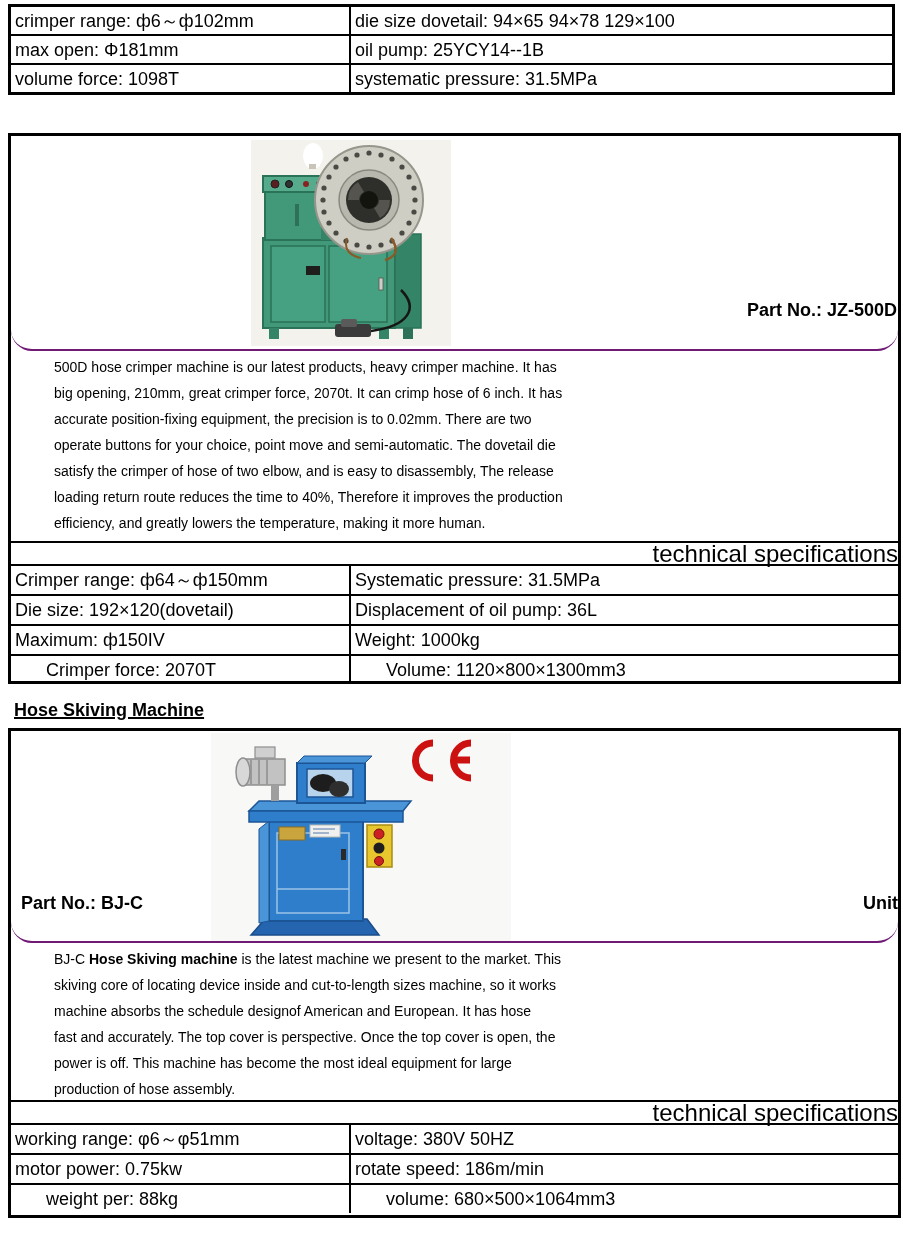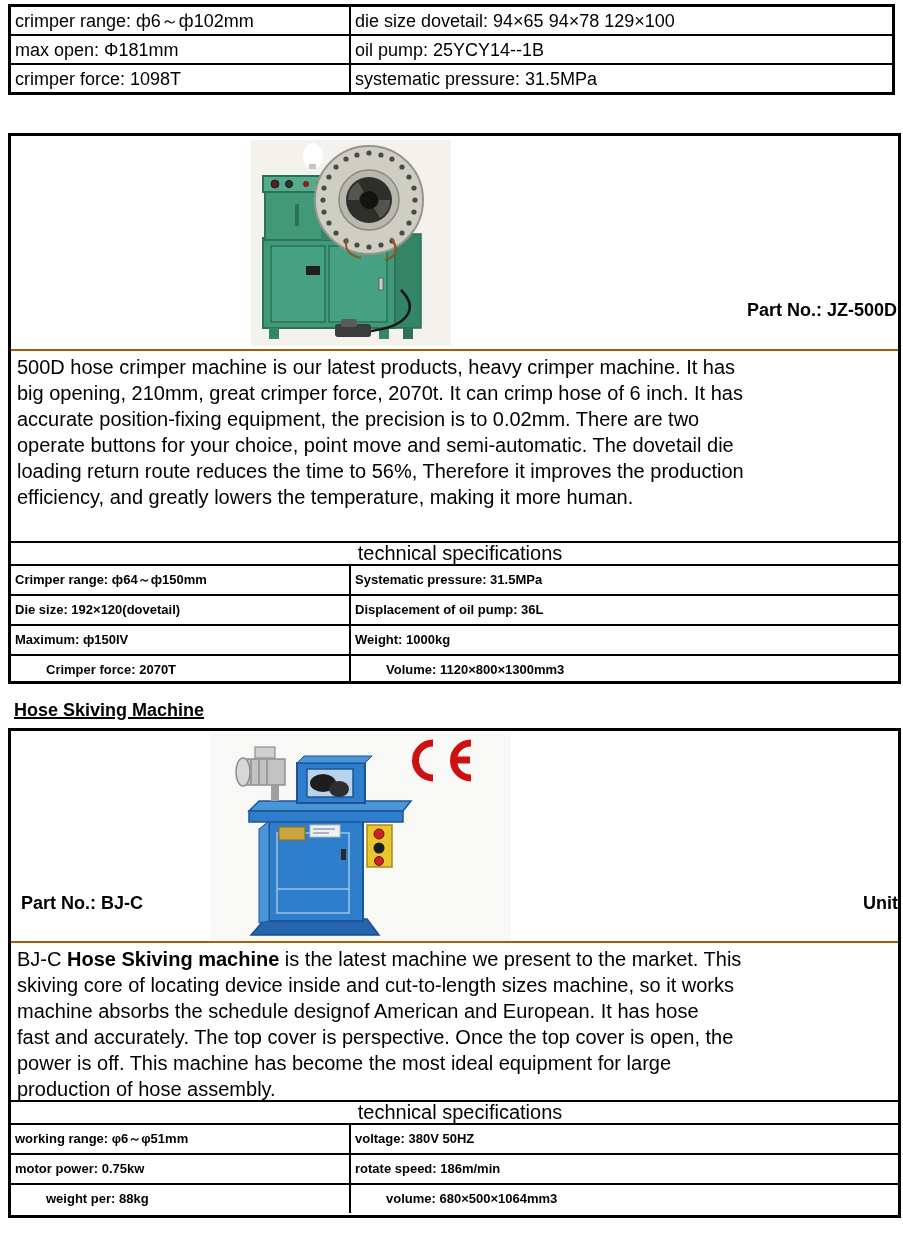--- a/index.html
+++ b/index.html
@@ -14,40 +14,40 @@
     padding:2px 4px;height:23px;white-space:nowrap;overflow:hidden;
     vertical-align:middle;
   }
   table.spec td.c1{width:330px;}
   .top-table{position:absolute;left:8px;top:4px;}
   .top-table table.spec{border:3px solid #000;}
   
   .pbox{position:absolute;left:8px;width:887px;border:3px solid #000;background:#fff;}
   .box-jz{top:133px;height:545px;}
   .box-bj{top:728px;height:484px;}
-  .photo-area{position:relative;border-bottom:2px solid #a16207;overflow:hidden;}
+  .photo-area{position:relative;border-bottom:2px solid #701a75;overflow:hidden;border-radius:21px;}
   .box-jz .photo-area{height:213px;}
   .box-bj .photo-area{height:210px;}
   .partno{position:absolute;font-size:18px;font-weight:bold;white-space:nowrap;}
   .partno-jz{right:1px;top:164px;}
   .partno-bj{left:10px;top:162px;}
   .unit-label{position:absolute;right:0px;top:162px;font-size:18px;font-weight:bold;}
   .desc{padding:3px 6px 0 6px;}
   .box-jz .desc{height:187px;}
   .box-bj .desc{height:154px;}
-  .desc-line{font-size:20px;line-height:26px;white-space:nowrap;overflow:hidden;}
+  .desc-line{font-size:14px;line-height:26px;white-space:nowrap;overflow:hidden;margin-left:37px;}
   .tech-head{
     border-top:2px solid #000;border-bottom:2px solid #000;
-    text-align:center;font-size:20px;height:21px;line-height:21px;padding-left:11px;
+    text-align:right;font-size:24px;height:21px;line-height:21px;padding-left:11px;
   }
   table.inner-spec{border-collapse:collapse;width:100%;table-layout:fixed;}
   table.inner-spec td{
     border:2px solid #000;border-bottom:2px solid #000;
-    font-size:13px;line-height:22px;padding:2px 4px;height:24px;
-    white-space:nowrap;overflow:hidden;vertical-align:middle;font-weight:bold;
+    font-size:18px;line-height:22px;padding:2px 4px;height:24px;
+    white-space:nowrap;overflow:hidden;vertical-align:middle;
   }
   table.inner-spec tr td:first-child{border-left:none;width:330px;}
   table.inner-spec tr td:last-child{border-right:none;}
   table.inner-spec tr:first-child td{border-top:none;}
   table.inner-spec tr:last-child td{border-bottom:none;padding-left:35px;}
   
   .section-heading{
     position:absolute;left:14px;top:700px;font-size:18px;font-weight:bold;
     text-decoration:underline;text-decoration-thickness:2px;
   }
@@ -65,21 +65,21 @@
       <tbody>
         <tr>
           <td class="c1">crimper range: ф6～ф102mm</td>
           <td>die size dovetail: 94×65 94×78 129×100</td>
         </tr>
         <tr>
           <td class="c1">max open: Φ181mm</td>
           <td>oil pump: 25YCY14--1B</td>
         </tr>
         <tr>
-          <td class="c1">crimper force: 1098T</td>
+          <td class="c1">volume force: 1098T</td>
           <td>systematic pressure: 31.5MPa</td>
         </tr>
       </tbody>
     </table>
   </div>
 
   <div class="pbox box-jz">
     <div class="photo-area">
       <svg class="photo-jz" width="200" height="206" viewBox="0 0 200 206">
         <rect x="0" y="0" width="200" height="206" fill="#f3f2ec"></rect>
@@ -144,21 +144,22 @@
         <rect x="84" y="184" width="36" height="13" rx="3" fill="#3b3b3b"></rect>
         <rect x="90" y="179" width="16" height="8" rx="2" fill="#5a5a5a"></rect>
       </svg>
       <div class="partno partno-jz">Part No.: JZ-500D</div>
     </div>
     <div class="desc">
       <div class="desc-line">500D hose crimper machine is our latest products, heavy crimper machine. It has</div>
       <div class="desc-line">big opening, 210mm, great crimper force, 2070t. It can crimp hose of 6 inch. It has</div>
       <div class="desc-line">accurate position-fixing equipment, the precision is to 0.02mm. There are two</div>
       <div class="desc-line">operate buttons for your choice, point move and semi-automatic. The dovetail die</div>
-      <div class="desc-line">loading return route reduces the time to 56%, Therefore it improves the production</div>
+      <div class="desc-line">satisfy the crimper of hose of two elbow, and is easy to disassembly, The release</div>
+      <div class="desc-line">loading return route reduces the time to 40%, Therefore it improves the production</div>
       <div class="desc-line">efficiency, and greatly lowers the temperature, making it more human.</div>
     </div>
     <div class="tech-head">technical specifications</div>
     <table class="inner-spec">
       <tbody>
         <tr>
           <td>Crimper range: ф64～ф150mm</td>
           <td>Systematic pressure: 31.5MPa</td>
         </tr>
         <tr>

